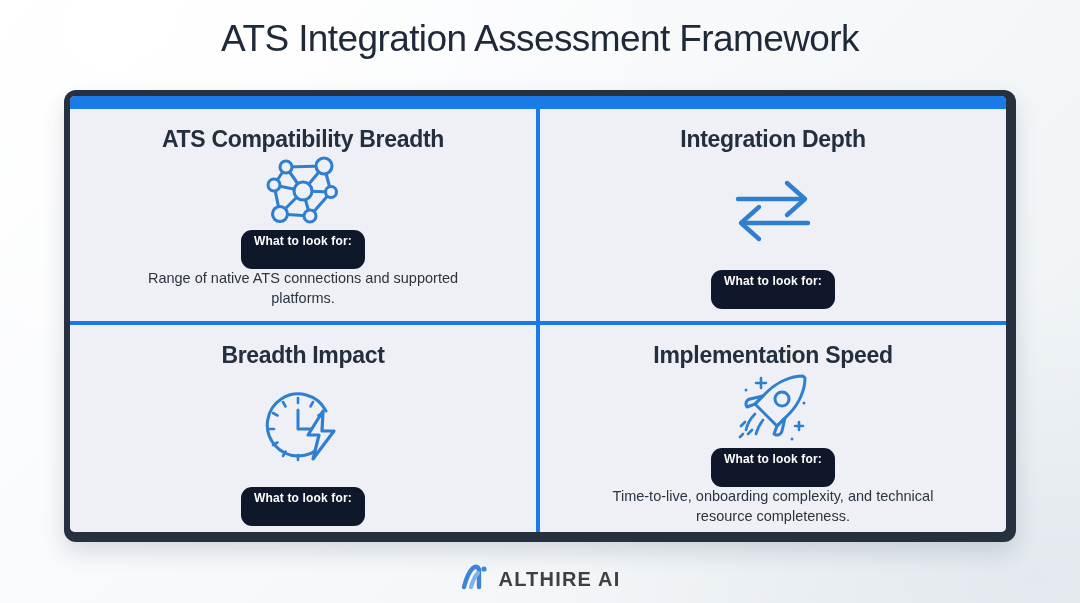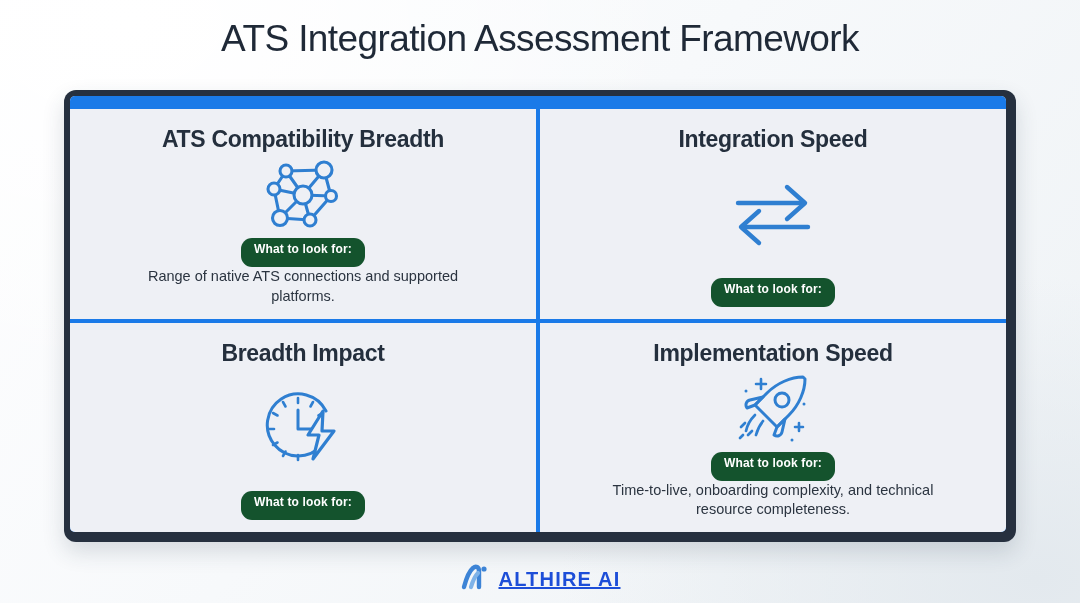--- a/index.html
+++ b/index.html
@@ -105,26 +105,26 @@
     display: flex;
     align-items: center;
     justify-content: center;
     min-height: 0;
     padding: 2px 0;
   }
   .icon-wrap svg { display: block; }
 
   .badge {
     display: inline-block;
-    background: #14532d;
+    background: #0f172a;
     color: #ffffff;
     font-size: 12px;
     font-weight: bold;
     letter-spacing: 0.15px;
-    padding: 4px 13px 11px;
+    padding: 4px 13px 21px;
     border-radius: 11px;
     white-space: nowrap;
   }
 
   .cell-desc {
     font-size: 14.5px;
     line-height: 1.35;
     color: #2b3440;
     text-align: center;
     max-width: 330px;
@@ -139,22 +139,21 @@
     display: flex;
     align-items: center;
     justify-content: center;
     gap: 9px;
   }
 
   .brand-name {
     font-size: 20px;
     font-weight: bold;
     letter-spacing: 1.2px;
-    color: #1d4ed8;
-    text-decoration: underline;
+    color: #404040;
   }
 </style>
 </head>
 <body>
 
 <div class="poster">
 
   <div class="title">ATS Integration Assessment Framework</div>
 
   <div class="frame">
@@ -192,21 +191,21 @@
               <circle cx="47" cy="62" r="6" fill="#eef0f5"></circle>
             </svg>
           </div>
 
           <div class="badge">What to look for:</div>
 
           <div class="cell-desc">Range of native ATS connections and supported platforms.</div>
         </div>
 
         <div class="cell">
-          <div class="cell-title">Integration Speed</div>
+          <div class="cell-title">Integration Depth</div>
 
           <div class="icon-wrap">
             <svg width="82" height="66" viewBox="0 0 82 66" fill="none" stroke="#2f7fd1" stroke-width="4.4" stroke-linecap="round" stroke-linejoin="round">
               <line x1="6" y1="21" x2="72" y2="21"></line>
               <polyline points="55,5 73,21 55,37"></polyline>
               <line x1="76" y1="45" x2="10" y2="45"></line>
               <polyline points="27,61 9,45 27,29"></polyline>
             </svg>
           </div>
 

